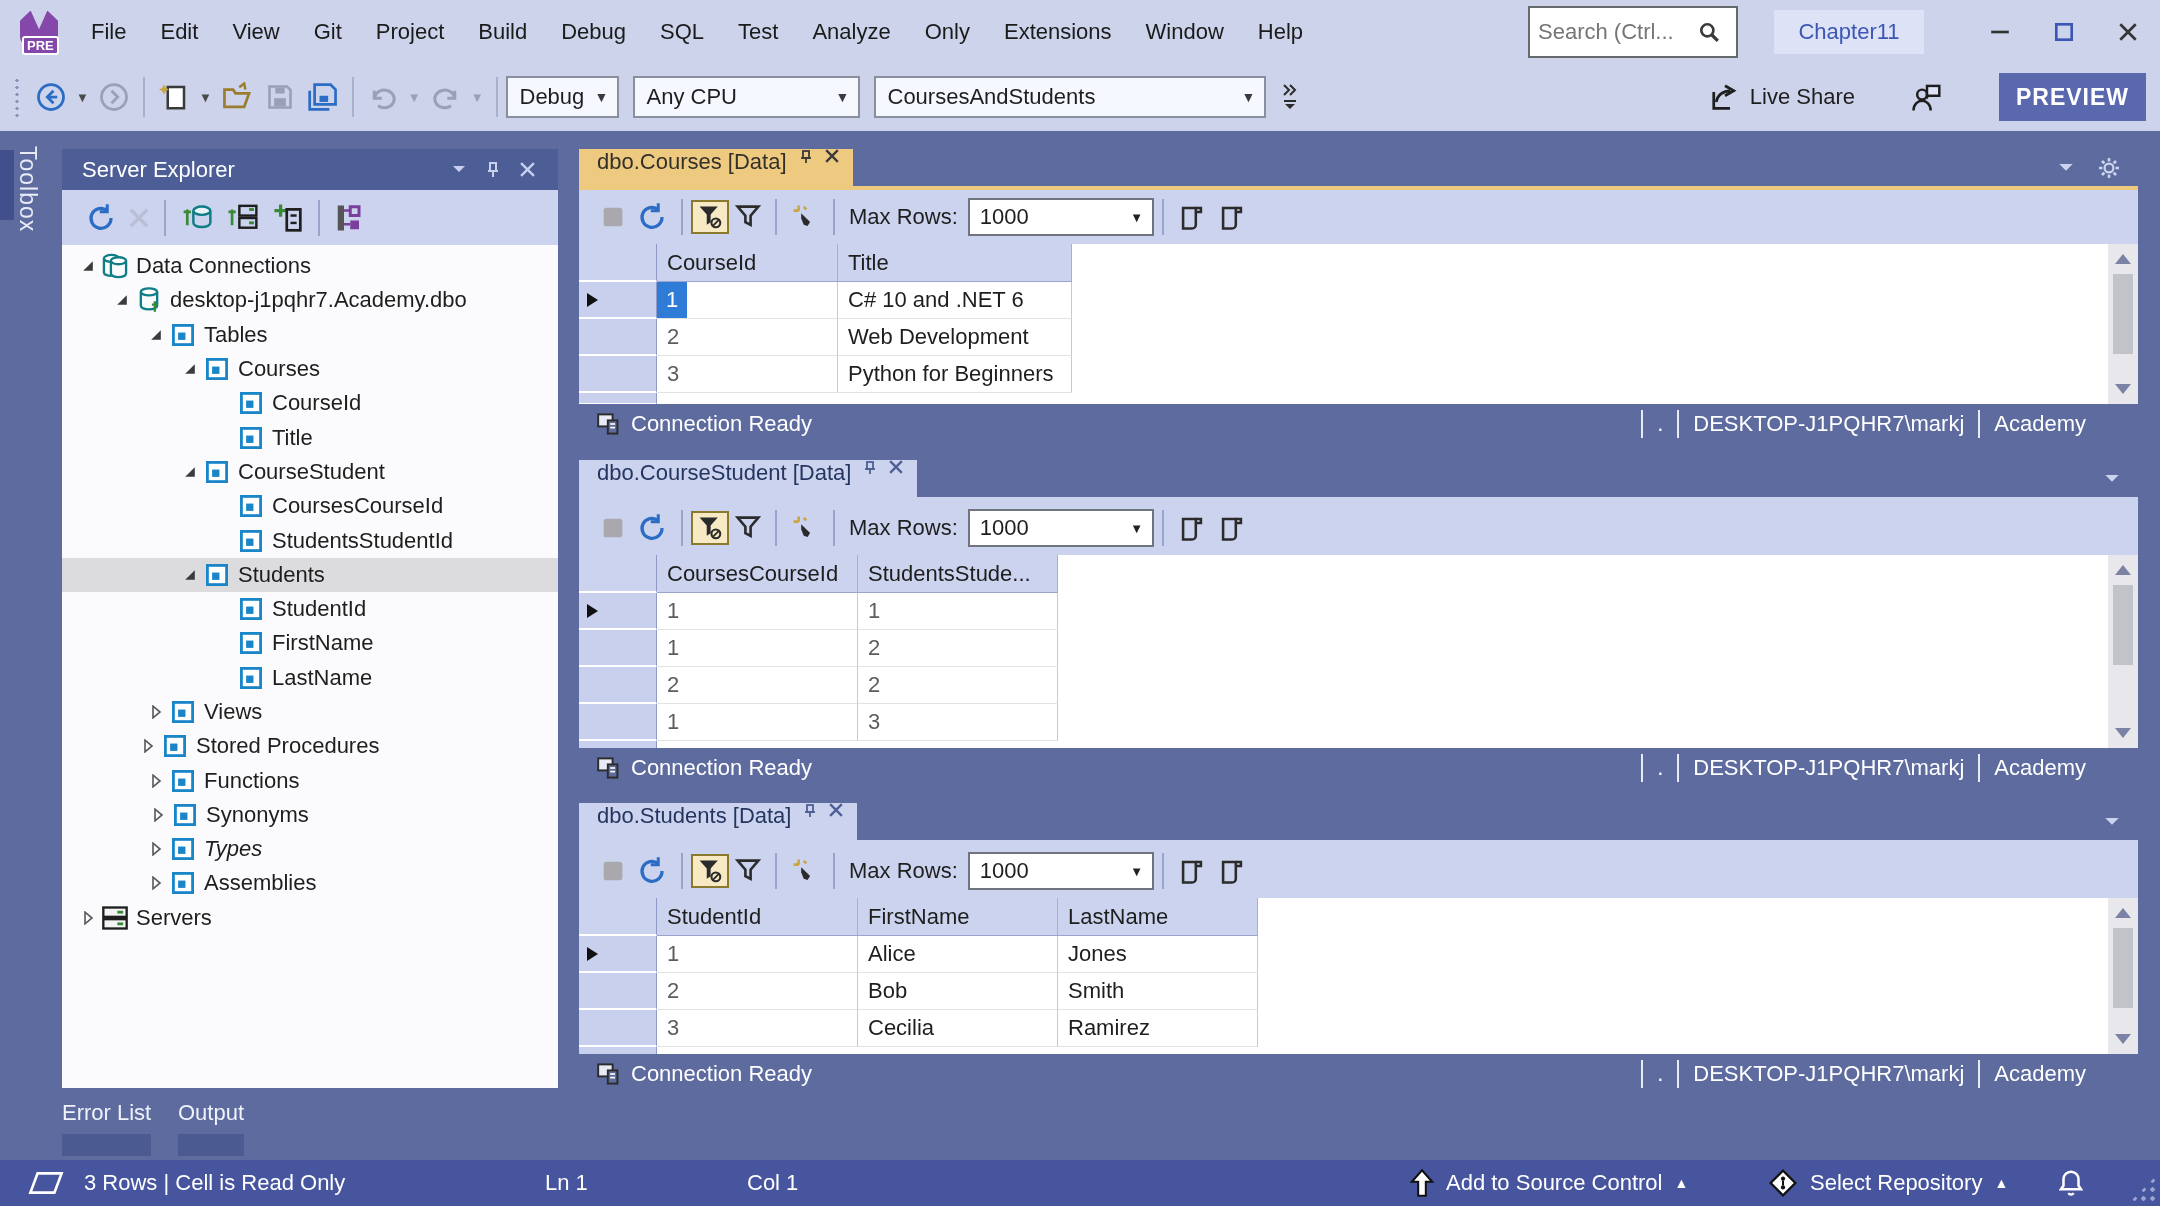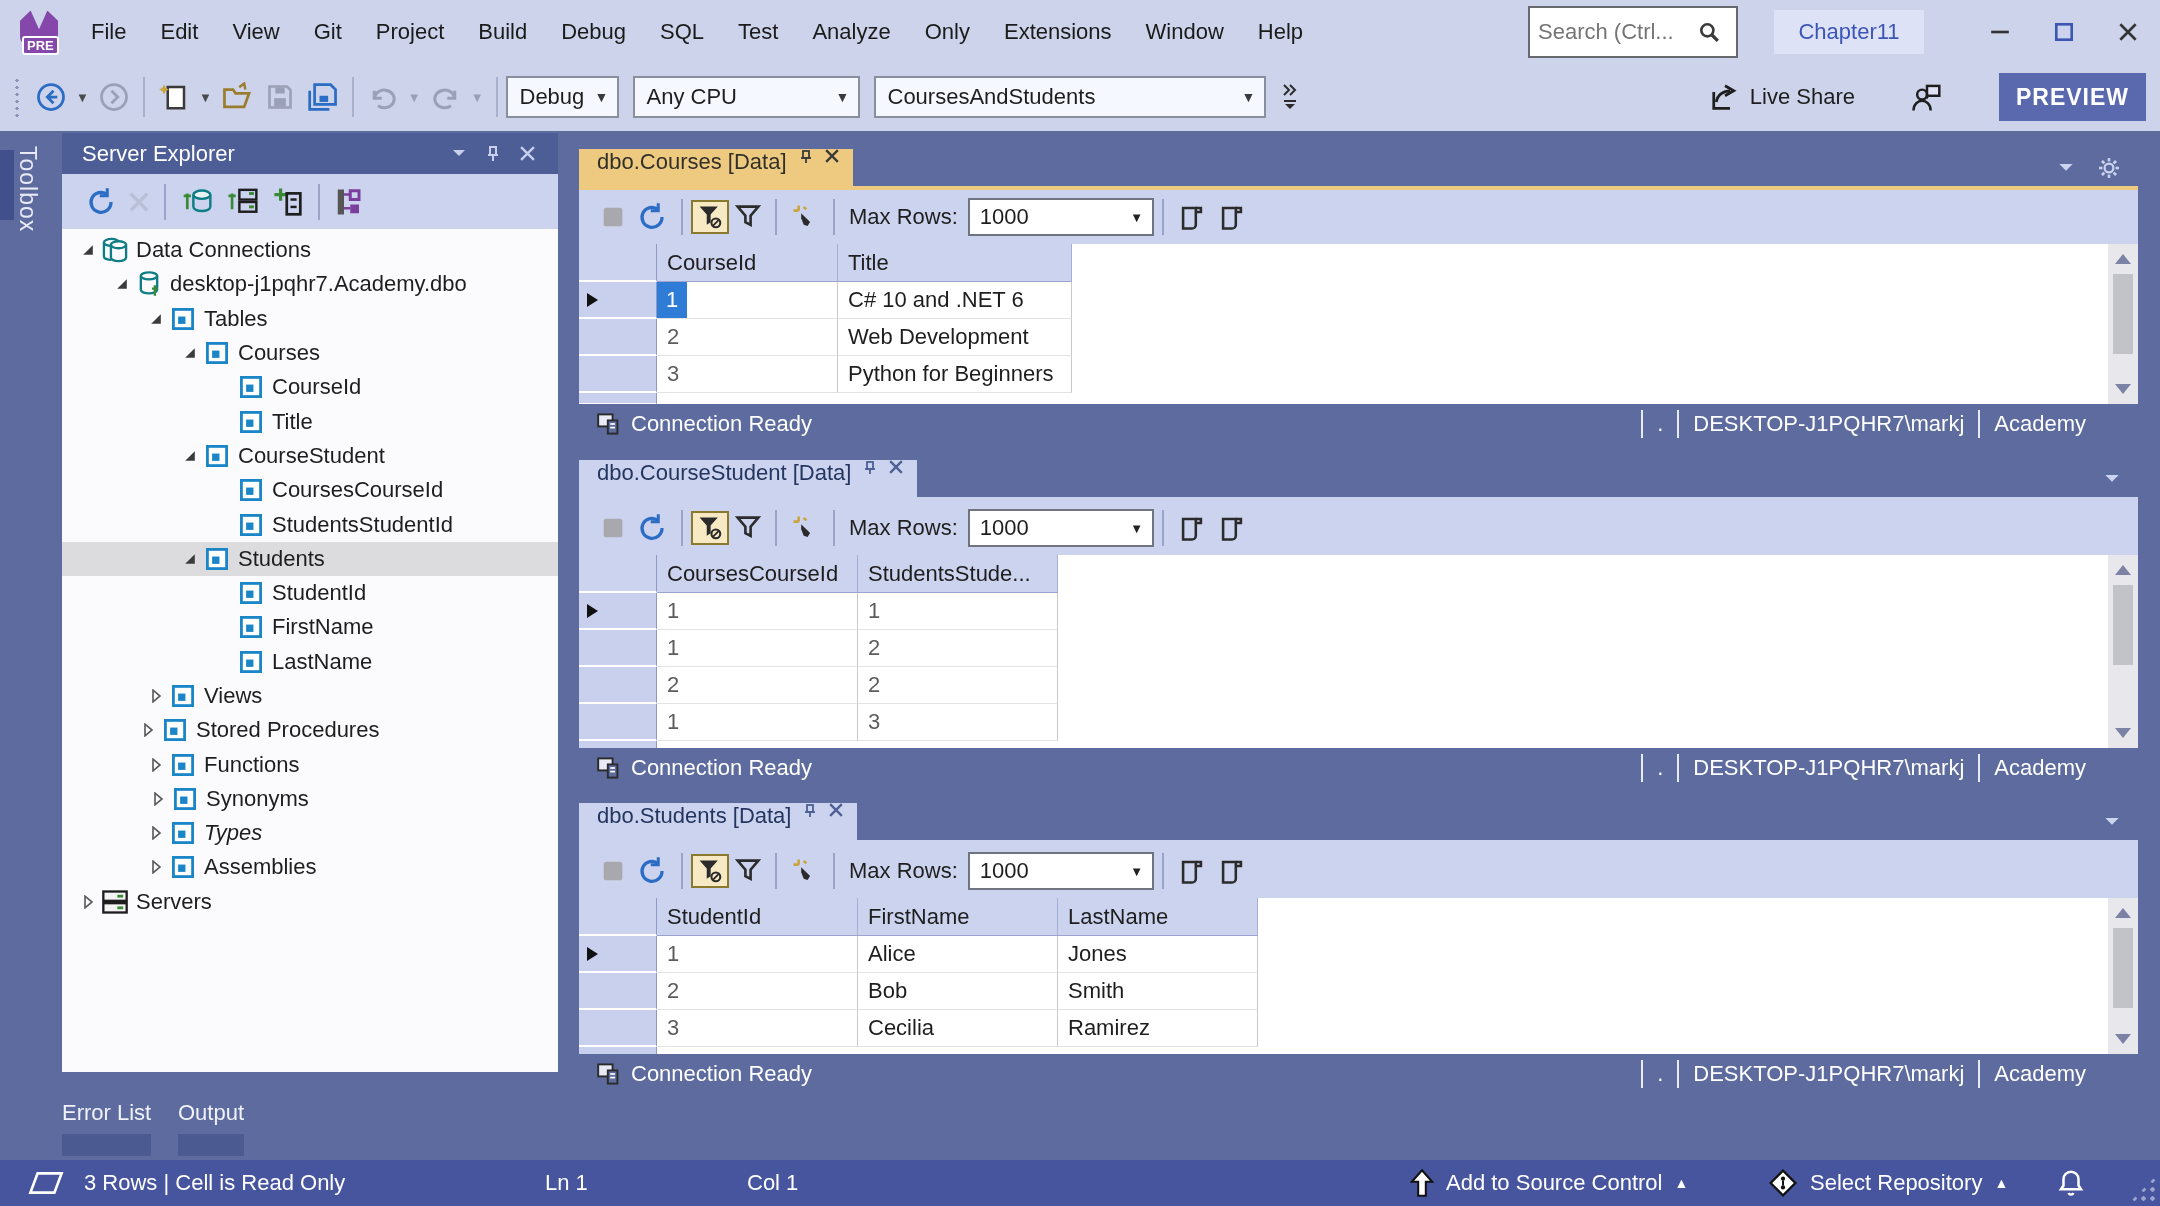--- a/index.html
+++ b/index.html
@@ -45,21 +45,21 @@
   .personbtn { margin-right:56px; }
   .preview-btn { width:147px; height:48px; background:#5a68ae; color:#fff; font-weight:bold; font-size:23px;
                  letter-spacing:1px; display:flex; align-items:center; justify-content:center; margin-right:14px; }
 
   
   .toolbox-edge { position:absolute; left:0; top:150px; width:14px; height:70px; background:#41508c; }
   .toolbox-tab { position:absolute; left:14px; top:146px; color:#e8ebf6; writing-mode:vertical-rl; font-size:23px;
                  letter-spacing:1px; }
 
   
-  .panel { position:absolute; left:62px; top:133px; width:496px; height:939px; background:#fbfbfd;
+  .panel { position:absolute; left:62px; top:149px; width:496px; height:939px; background:#fbfbfd;
            display:flex; flex-direction:column; }
   .panel-title { height:41px; background:#4d5d96; color:#fff; display:flex; align-items:center;
                  padding:0 14px 0 20px; flex:none; }
   .panel-title .sp { flex:1; }
   .ptbtn { width:34px; height:100%; display:flex; align-items:center; justify-content:center; color:#c8d0ee; }
   .panel-toolbar { height:55px; background:#ccd3ee; display:flex; align-items:center; padding-left:18px; flex:none; }
   .panel-toolbar .vsep { background:#9aa3c9; height:36px; }
   .tree { flex:1; overflow:hidden; padding-top:4px; }
   .tree-row { height:34.3px; display:flex; align-items:center; cursor:default; }
   .tree-row.sel { background:#dcdcdf; }

